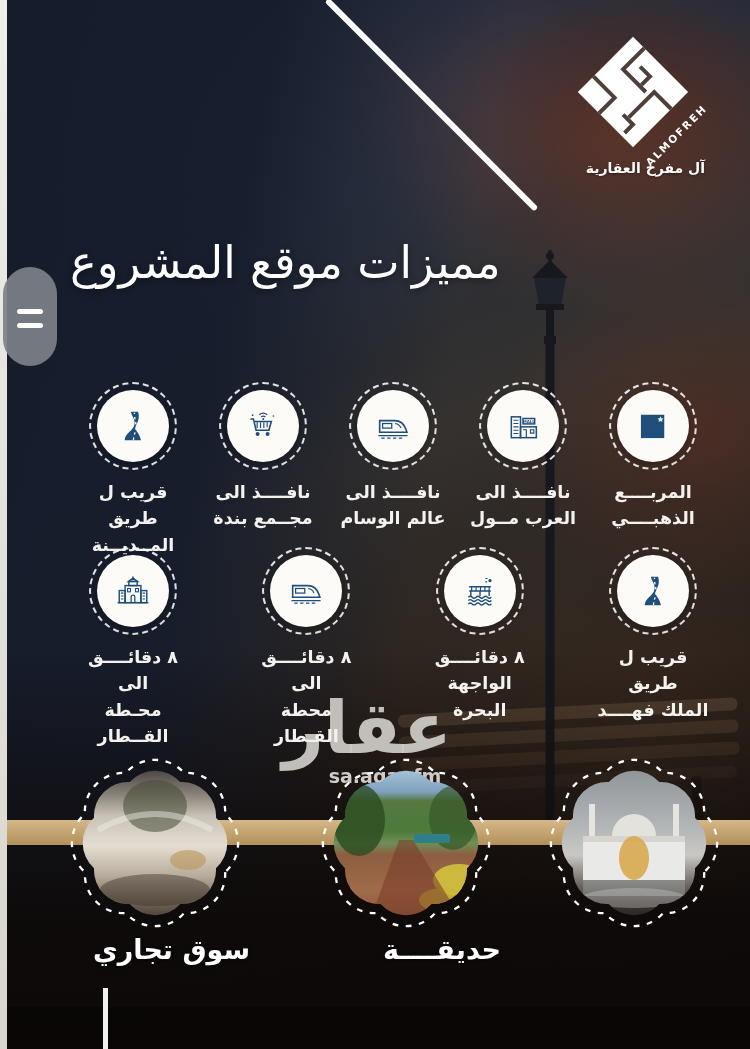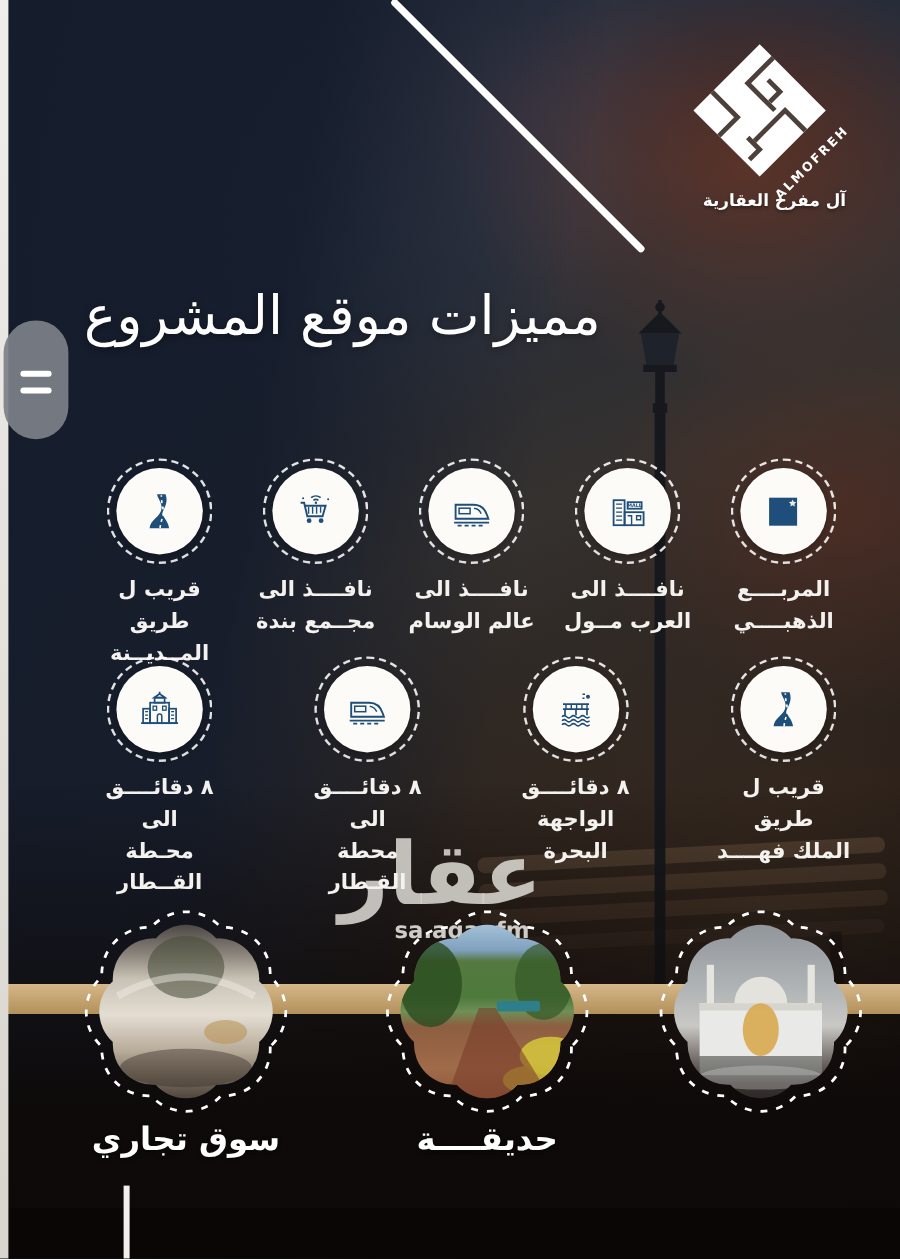--- a/index.html
+++ b/index.html
@@ -47,21 +47,21 @@
                display:flex;align-items:center;justify-content:center;box-sizing:border-box;}
   .circle{width:72px;height:72px;border-radius:50%;background:#fcfbf8;display:flex;
           align-items:center;justify-content:center;box-shadow:0 2px 8px rgba(0,0,0,.3);}
   .feature-label{margin-top:9px;font-size:17.5px;font-weight:600;color:#f4f2ee;text-align:center;
                  white-space:pre-line;line-height:1.5;direction:rtl;}
   
   .watermark{position:absolute;left:318px;top:692px;width:134px;z-index:24;text-align:center;}
   .wm-word{font-size:72px;font-weight:700;color:rgba(208,205,200,.92);line-height:1;direction:rtl;}
   .wm-site{font-size:19px;color:rgba(226,224,220,.9);margin-top:1px;font-weight:600;}
   
-  .gallery-item{position:absolute;top:748px;width:190px;z-index:26;text-align:center;}
+  .gallery-item{position:absolute;top:748px;width:190px;z-index:26;text-align:right;}
   .g1{left:60px}.g2{left:311px}.g3{left:539px}
   .gallery-label{margin-top:-8px;font-size:27px;font-weight:700;color:#fff;direction:rtl;
                  text-shadow:0 1px 3px rgba(0,0,0,.5);}
   .bottom-line{position:absolute;left:103px;top:988px;width:5px;height:61px;background:#f2f0ec;z-index:41;}
 </style>
 </head>
 <body>
 
 <div class="page">
 

